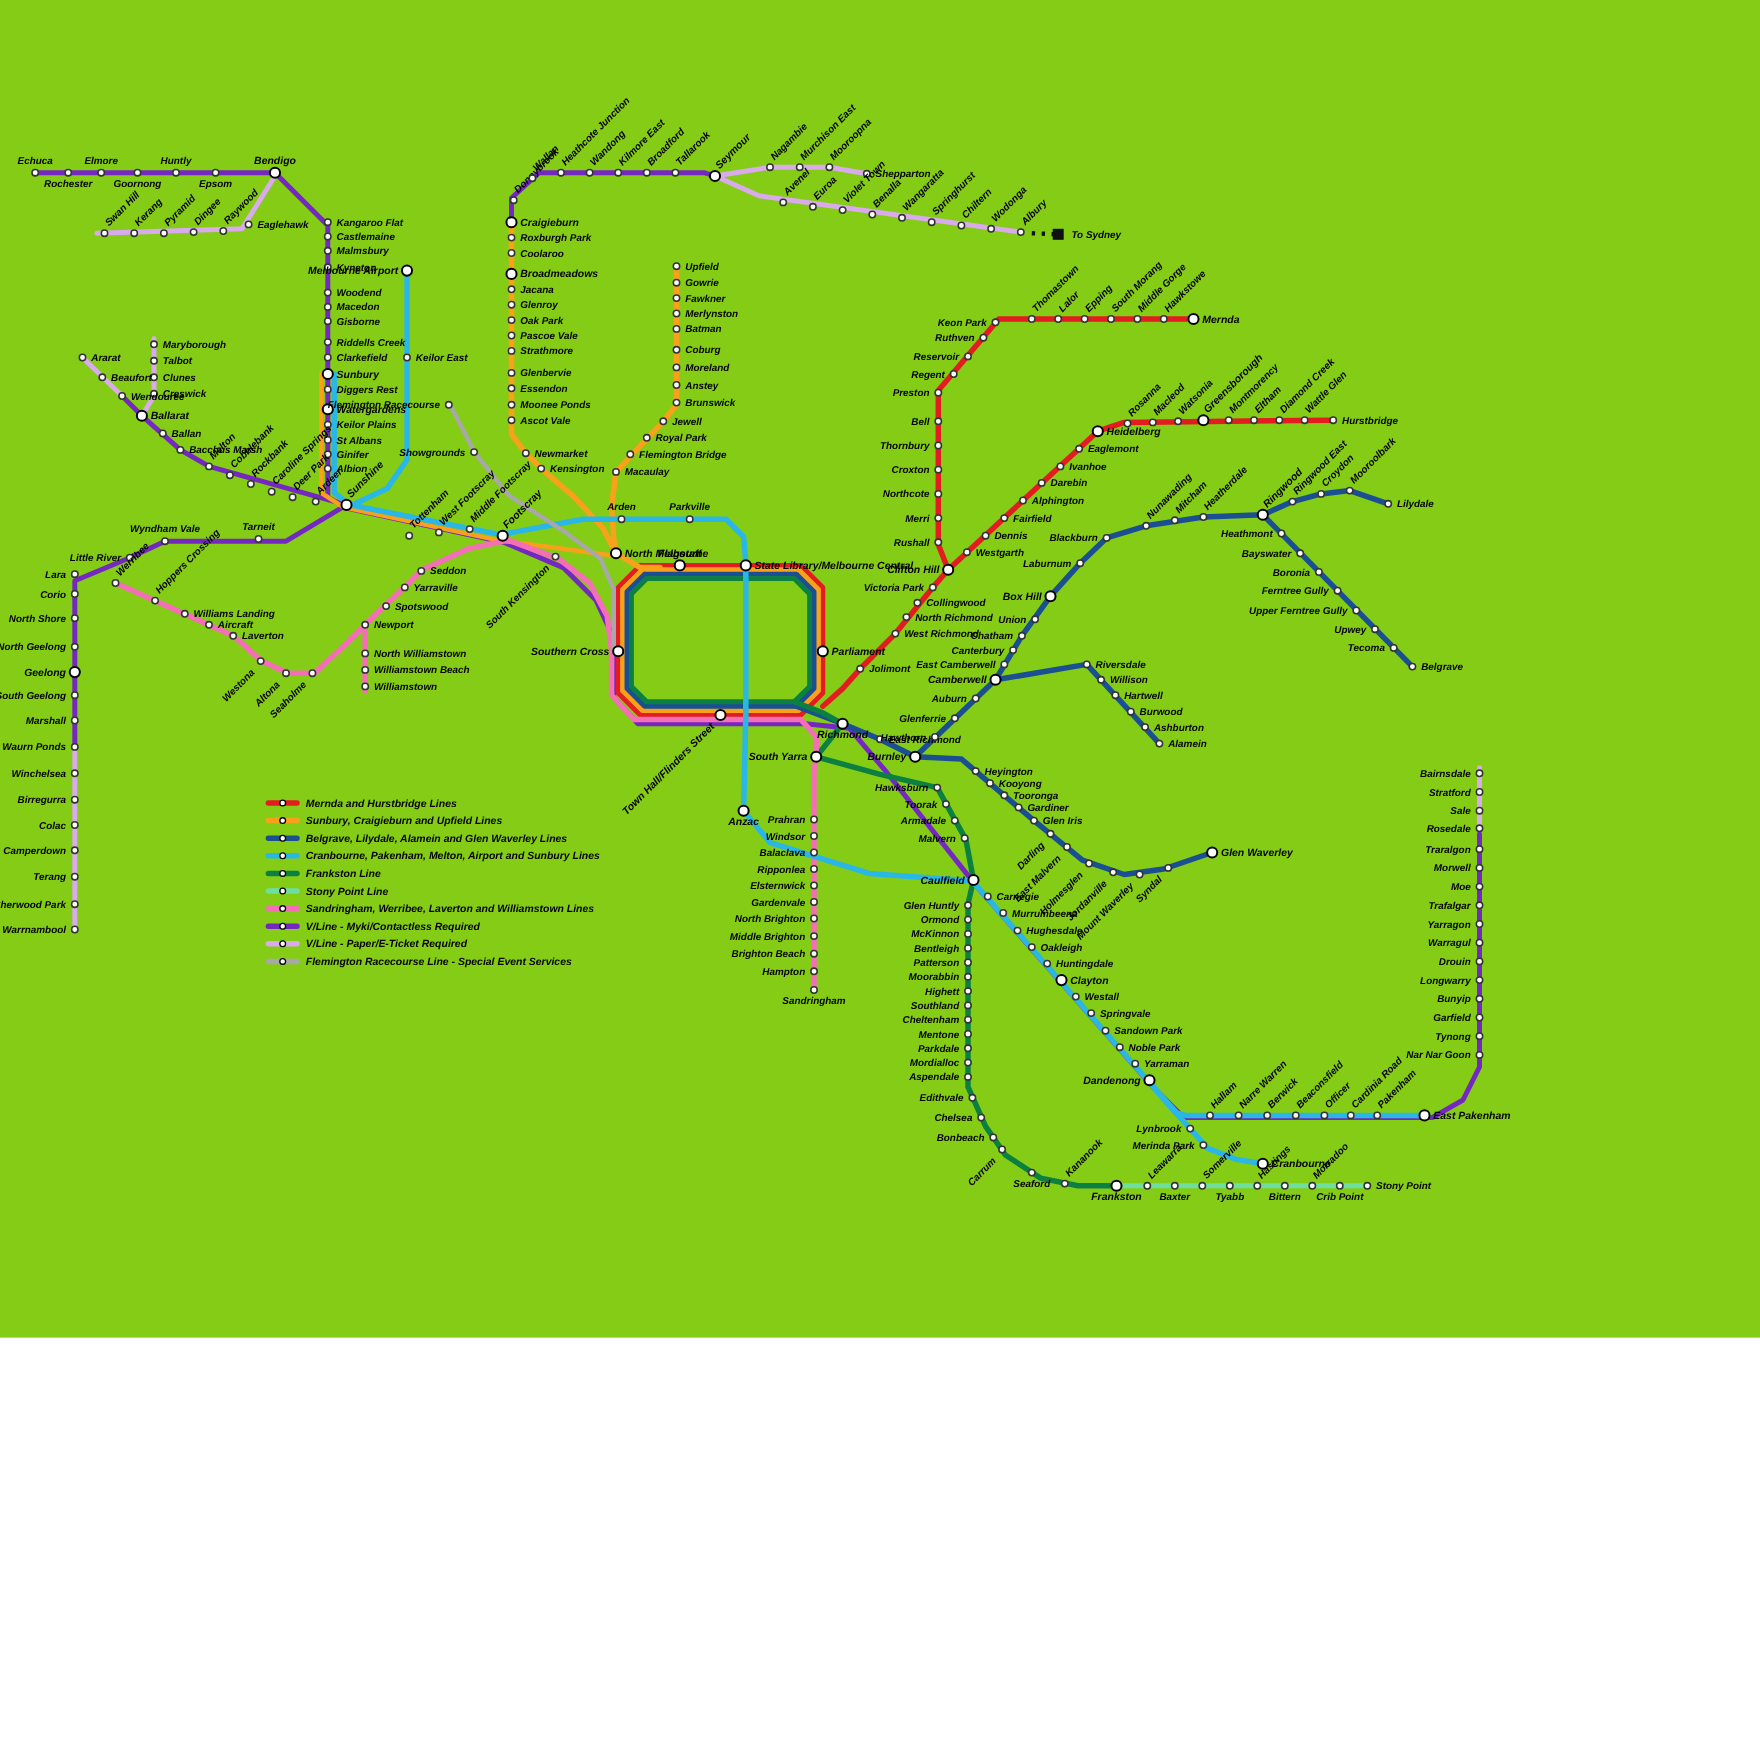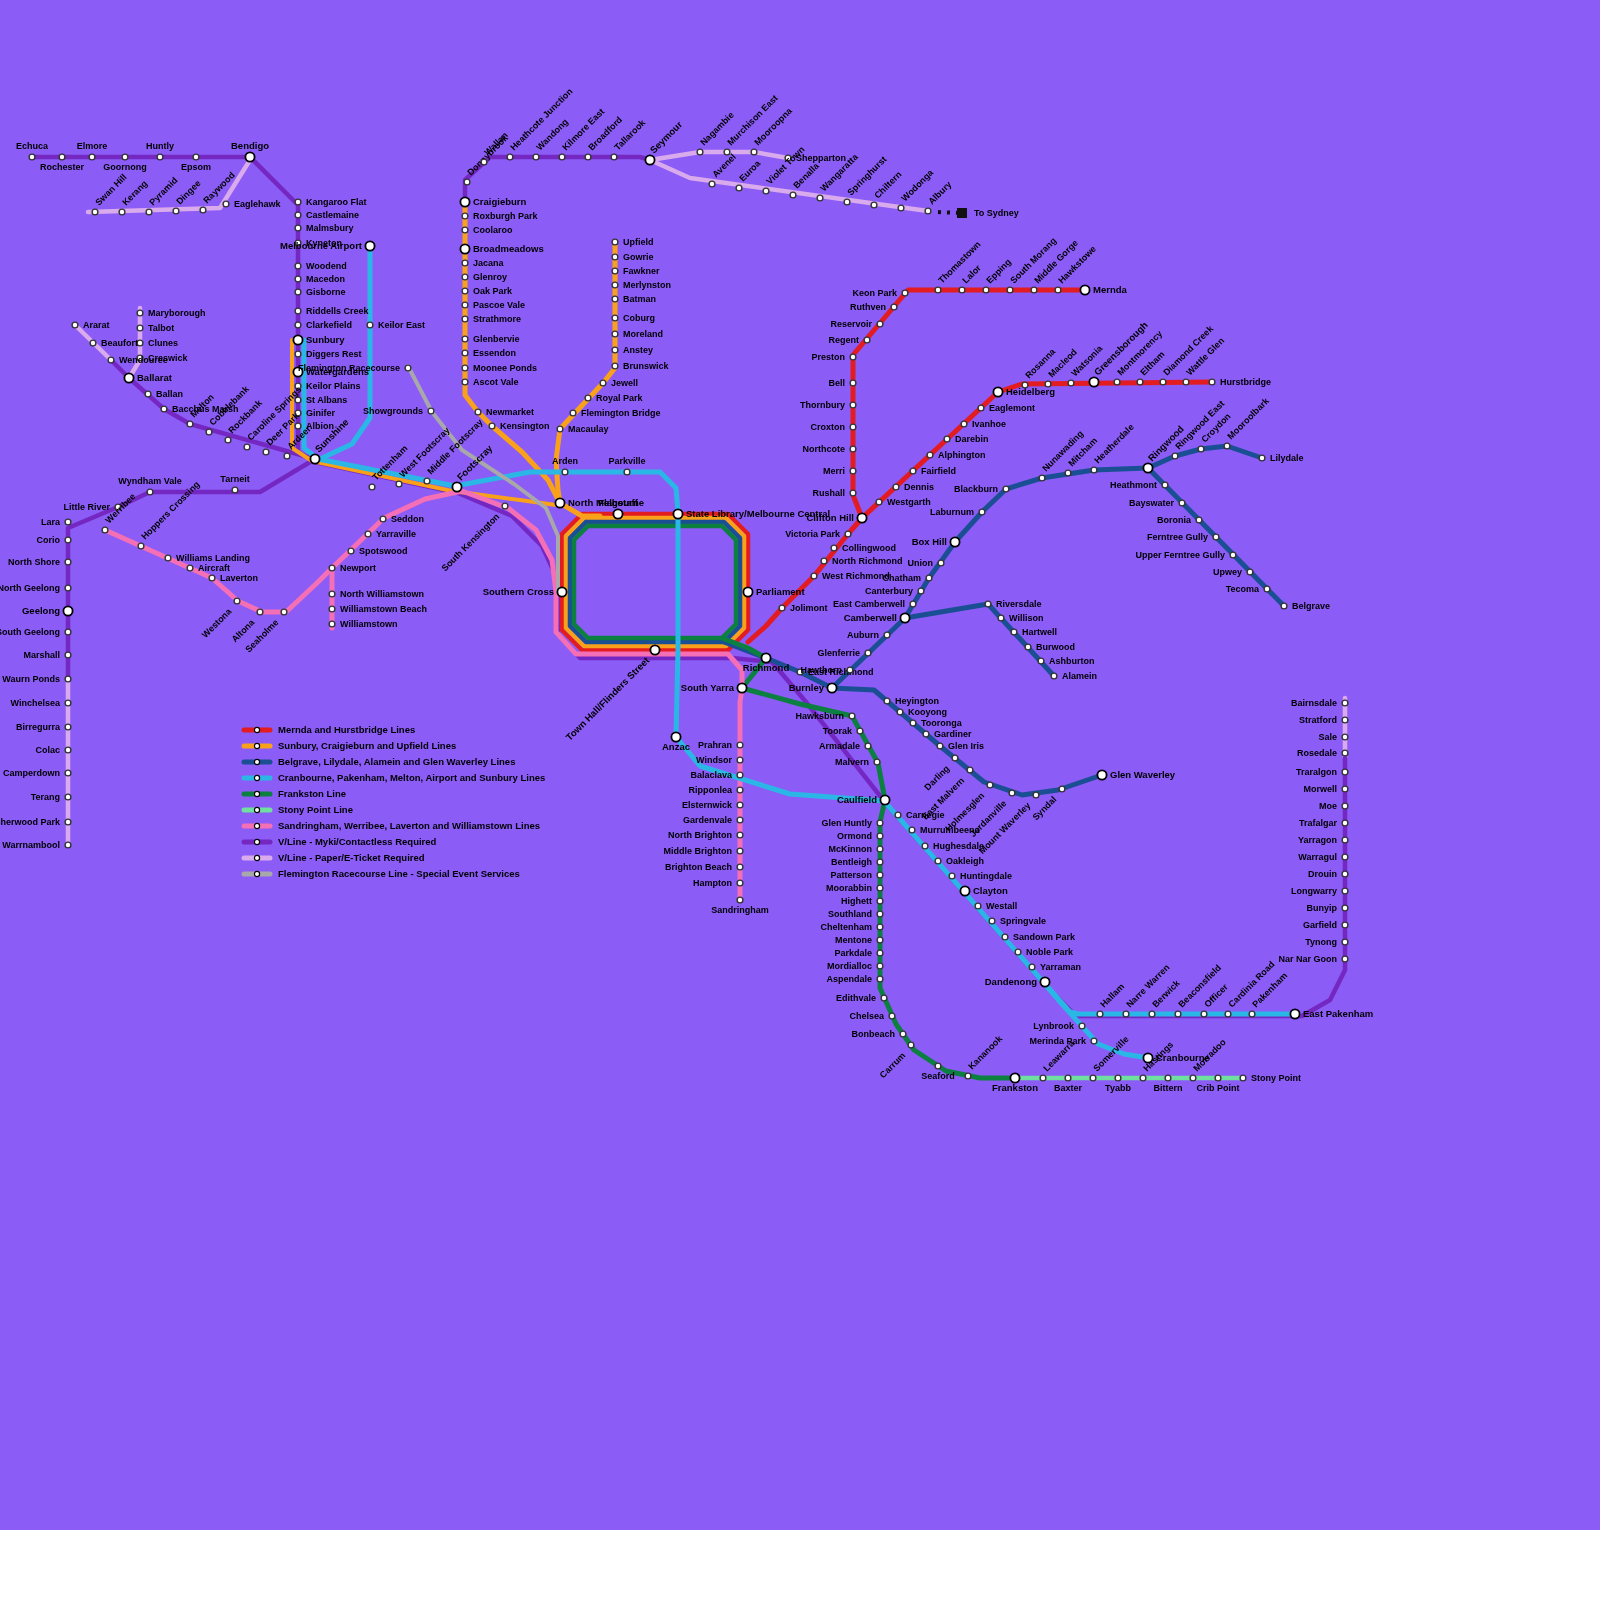--- a/index.html
+++ b/index.html
@@ -1,17 +1,17 @@
 <!DOCTYPE html>
 <html><head>
 <meta charset="utf-8">
 <style>
   html,body{margin:0;padding:0;background:#fff;}
   body{width:1600px;height:1600px;font-family:"Liberation Sans","DejaVu Sans",sans-serif;}
-  #stage{position:relative;width:1600px;height:1530px;background:#8b5cf6;overflow:hidden;}
+  #stage{position:relative;width:1600px;height:1216px;background:#84cc16;overflow:hidden;font-style:italic;}
   svg{position:absolute;left:0;top:0;}
   svg text{font-family:"Liberation Sans","DejaVu Sans",sans-serif;fill:#000;}
 </style>
 </head>
 <body>
 
 <div id="stage">
   <svg id="map-svg" width="1600" height="1600" viewBox="0 0 1600 1600" xmlns="http://www.w3.org/2000/svg">
       <polyline points="32,157 250,157 298,205 298,452 315,462 458,493 512,516 542,546 556,576 558,592" fill="none" stroke="#7527c2" stroke-width="4.5" stroke-linecap="round" stroke-linejoin="round"></polyline>
       <polyline points="88,212 220,208 250,160" fill="none" stroke="#d9aaec" stroke-width="4.5" stroke-linecap="round" stroke-linejoin="round"></polyline>

